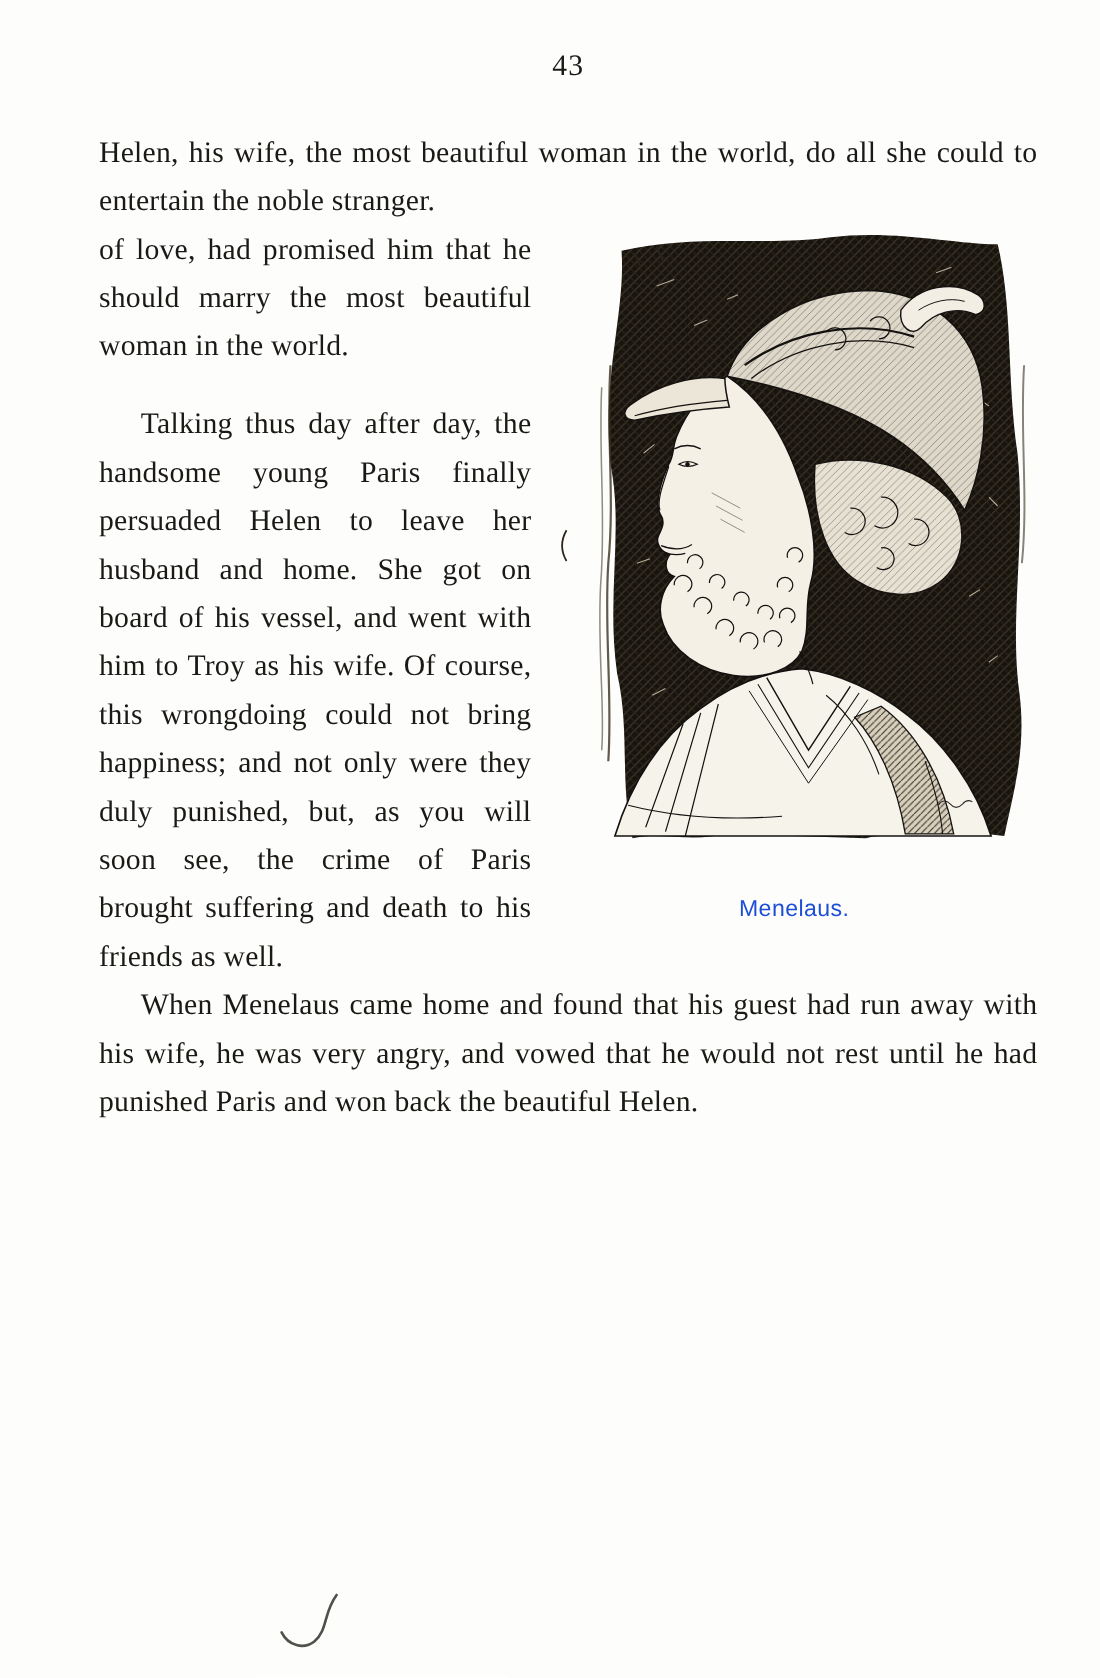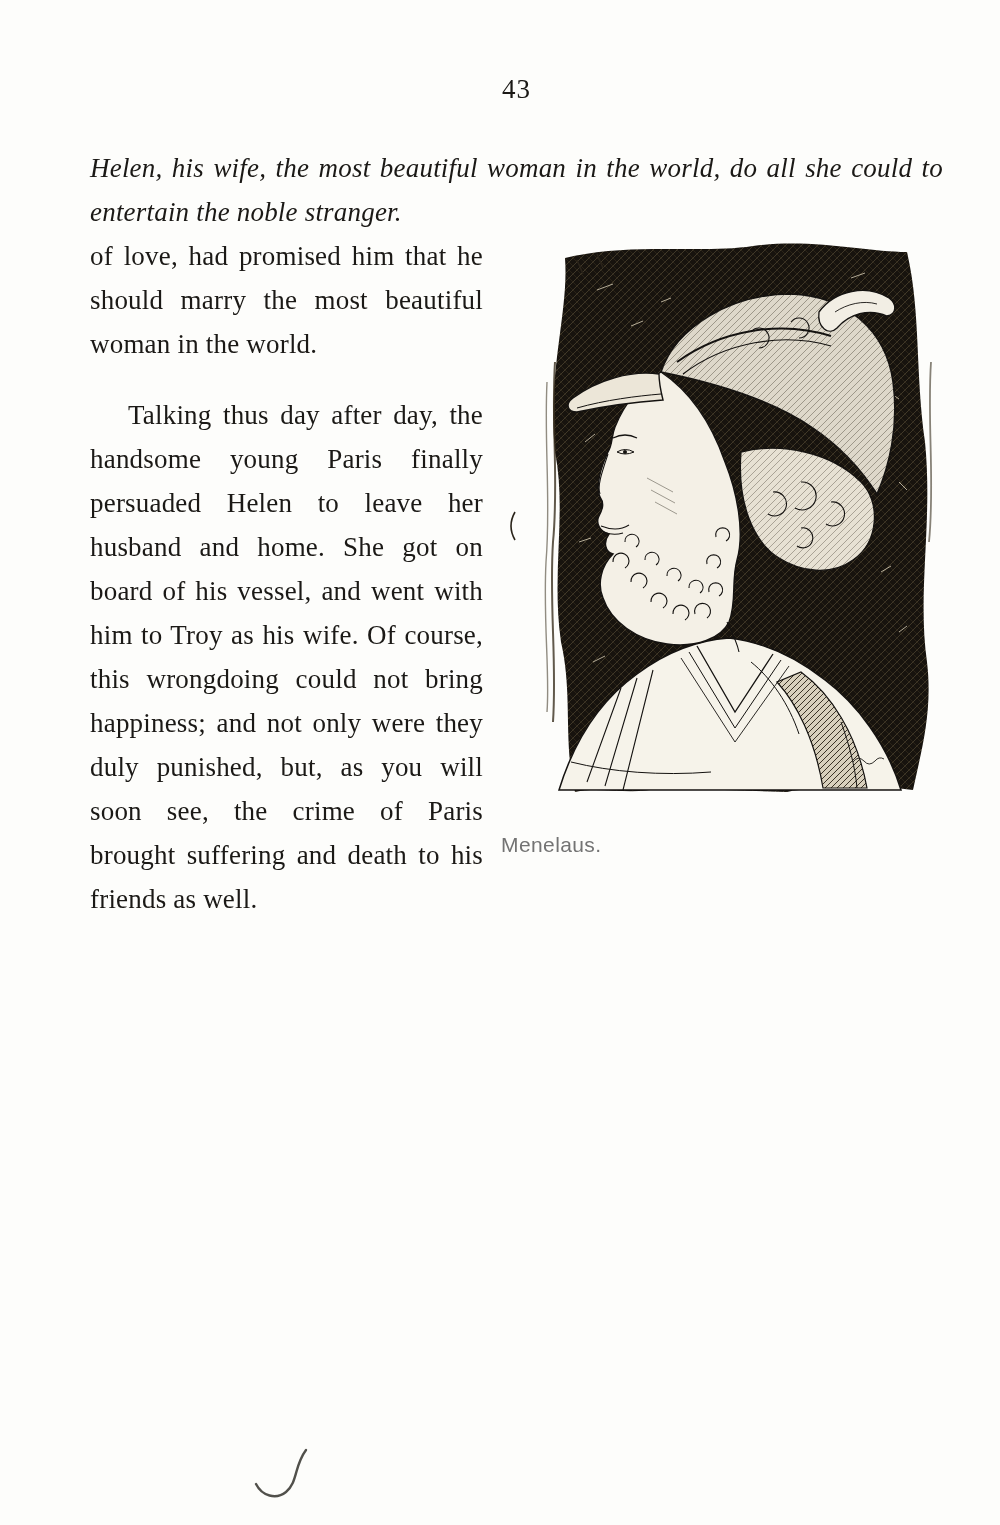--- a/index.html
+++ b/index.html
@@ -14,44 +14,44 @@
     box-sizing: border-box;
     padding: 44px 57px 40px 90px;
     overflow: hidden;
   }
   .page-number {
     text-align: center;
     font-size: 27px;
     line-height: 30px;
     letter-spacing: 1px;
     margin-bottom: 42px;
-    margin-top: 30px;
   }
   .body-text {
     font-size: 27px;
     line-height: 44px;
     text-align: justify;
     letter-spacing: 0.2px;
   }
   .para { margin: 0; text-indent: 38px; }
-  .para.first { text-indent: 0; font-style: italic; }
+  .para.first { text-indent: 0; }
   figure.illustration {
     float: right;
     width: 442px;
     margin: 8px 0 6px 18px;
     padding: 0;
   }
   svg.engraving { display: block; width: 442px; height: 578px; }
   figcaption {
+    text-align: center;
     font-family: "Liberation Sans", sans-serif;
     font-size: 21px;
     line-height: 26px;
-    margin-top: 12px;
+    margin-top: 24px;
     letter-spacing: 0.4px;
-    color: #737373;
+    color: #1d4ed8;
   }
   .pen-mark {
     position: absolute;
     left: 248px;
     top: 1442px;
     width: 80px;
     height: 66px;
   }
 </style>
 </head>
@@ -143,20 +143,21 @@
         <path d="M250,90 a10,10 0 1,1 8,16 M290,80 a10,10 0 1,1 8,16" stroke="#141210" stroke-width="1.1" fill="none"></path>
         <path d="M318,70 C334,48 366,42 388,56 C396,62 396,72 386,74 C368,66 348,72 336,86 C328,94 316,86 318,70 Z" fill="#f2eee4" stroke="#141210" stroke-width="1.3"></path>
         <path d="M334,70 C346,62 362,58 376,62" stroke="#141210" stroke-width="0.9" fill="none"></path>
       </g>
     </svg>
         <figcaption>Menelaus.</figcaption>
       </figure><span>of love, had promised him that he should marry the most beautiful woman in the world.</span><p></p>
 
     <p class="para">Talking thus day after day, the handsome young Paris finally persuaded Helen to leave her husband and home. She got on board of his vessel, and went with him to Troy as his wife. Of course, this wrongdoing could not bring happiness; and not only were they duly punished, but, as you will soon see, the crime of Paris brought suffering and death to his friends as well.</p>
 
+    <p class="para">When Menelaus came home and found that his guest had run away with his wife, he was very angry, and vowed that he would not rest until he had punished Paris and won back the beautiful Helen.</p>
 
 
   </div>
 
   <svg class="pen-mark" viewBox="0 0 80 66" xmlns="http://www.w3.org/2000/svg">
     <path d="M8,42 C14,54 28,58 38,50 C50,40 46,24 58,8" stroke="#33312c" stroke-width="2.4" fill="none" stroke-linecap="round" opacity="0.85"></path>
   </svg>
 
 </div>
 

